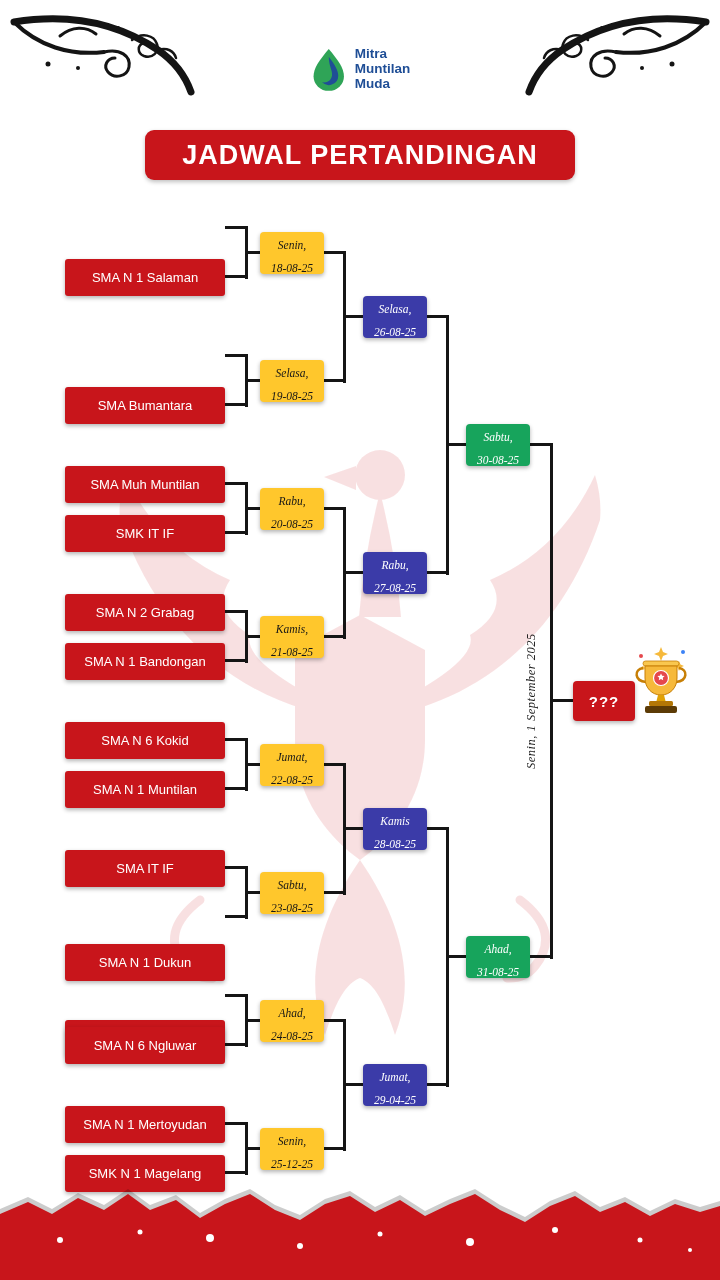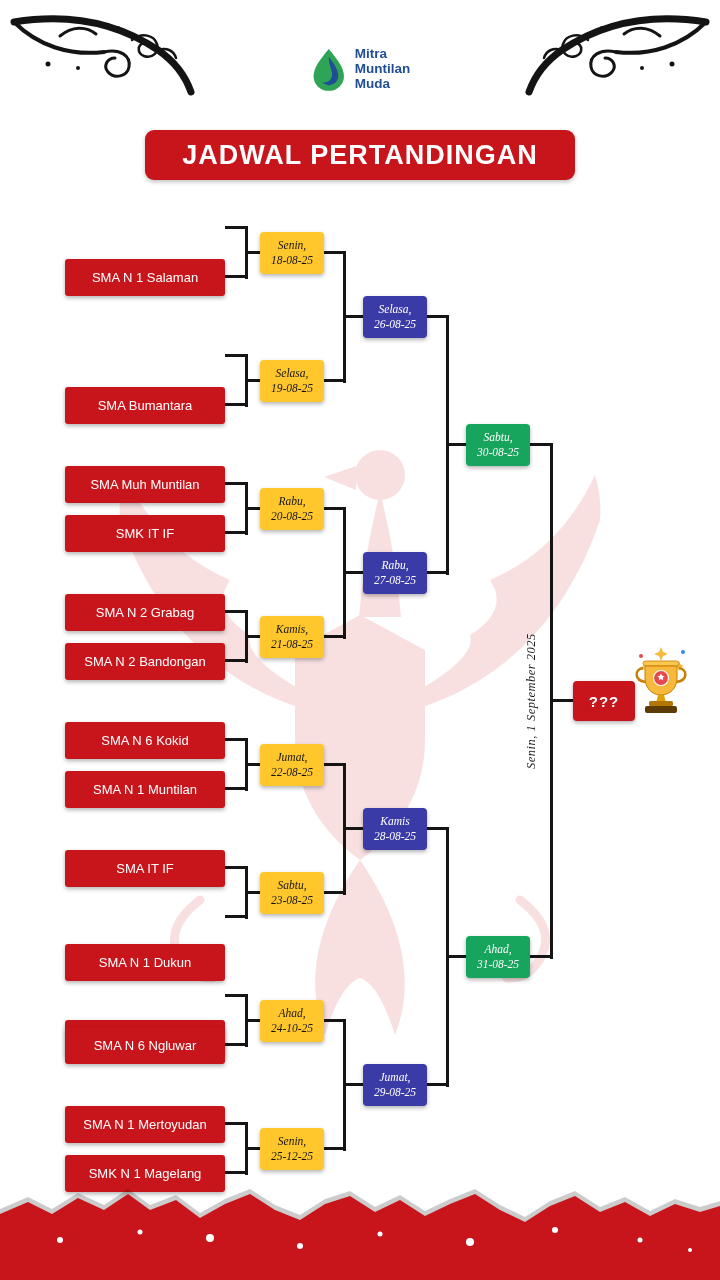--- a/index.html
+++ b/index.html
@@ -29,21 +29,21 @@
   
   .team-box { position:absolute; left:65px; width:160px; height:37px; background:var(--red,#C8151B);
     color:#fff; display:flex; align-items:center; justify-content:center; font-size:13px;
     border-radius:3px; box-shadow:0 2px 4px rgba(0,0,0,.3); text-align:center; }
   .date-box { position:absolute; width:64px; height:42px; border-radius:4px; display:flex; flex-direction:column;
     align-items:center; justify-content:center; font-family:"Liberation Serif", serif; font-style:italic;
     font-size:11.5px; line-height:1.3; box-shadow:0 2px 4px rgba(0,0,0,.3); text-align:center; }
   .date-box.r1 { left:260px; background:var(--yellow,#FFC72C); color:#161616; }
   .date-box.r2 { left:363px; background:var(--blue,#3B3BA8); color:#fff; }
   .date-box.r3 { left:466px; background:var(--green,#17A45C); color:#fff; }
-  .date-box span { display:block; }
+  .date-box span { display:block;margin-top:8px; }
 
   .line { position:absolute; background:#151515; }
 
   .final-date { position:absolute; left:524px; top:613px; width:20px; height:176px;
     writing-mode:vertical-rl; transform:rotate(180deg); font-family:"Liberation Serif", serif;
     font-style:italic; font-size:12.5px; color:#1a1a1a; text-align:center; letter-spacing:.5px; }
   .final-box { position:absolute; left:573px; top:681px; width:62px; height:40px; background:var(--red,#C8151B);
     color:#fff; font-weight:bold; font-size:15px; letter-spacing:1px; display:flex; align-items:center;
     justify-content:center; border-radius:4px; box-shadow:0 2px 4px rgba(0,0,0,.3); }
   .trophy { position:absolute; left:631px; top:645px; width:60px; height:72px; }
@@ -204,21 +204,21 @@
   </div>
 
   <div class="team-box" style="top:515px">SMK IT IF</div>
   <div class="team-box" style="top:466px">SMA Muh Muntilan</div>
   <div class="date-box r1" style="top:488px">
     <span>Rabu,</span>
     <span>20-08-25</span>
   </div>
 
   <div class="team-box" style="top:594px">SMA N 2 Grabag</div>
-  <div class="team-box" style="top:643px">SMA N 2 Bandongan</div>
+  <div class="team-box" style="top:643px">SMA N 1 Bandongan</div>
   <div class="date-box r1" style="top:616px">
     <span>Kamis,</span>
     <span>21-08-25</span>
   </div>
 
   <div class="team-box" style="top:722px">SMA N 6 Kokid</div>
   <div class="team-box" style="top:771px">SMA N 1 Muntilan</div>
   <div class="date-box r1" style="top:744px">
     <span>Jumat,</span>
     <span>22-08-25</span>
@@ -228,21 +228,21 @@
   <div class="team-box" style="top:944px">SMA N 1 Dukun</div>
   <div class="date-box r1" style="top:872px">
     <span>Sabtu,</span>
     <span>23-08-25</span>
   </div>
 
   <div class="team-box" style="top:1020px">SMK N 1 Salam</div>
   <div class="team-box" style="top:1027px">SMA N 6 Ngluwar</div>
   <div class="date-box r1" style="top:1000px">
     <span>Ahad,</span>
-    <span>24-10-25</span>
+    <span>24-08-25</span>
   </div>
 
   <div class="team-box" style="top:1106px">SMA N 1 Mertoyudan</div>
   <div class="team-box" style="top:1155px">SMK N 1 Magelang</div>
   <div class="date-box r1" style="top:1128px">
     <span>Senin,</span>
     <span>25-12-25</span>
   </div>
 
   <div class="date-box r2" style="top:296px">
@@ -252,21 +252,21 @@
   <div class="date-box r2" style="top:552px">
     <span>Rabu,</span>
     <span>27-08-25</span>
   </div>
   <div class="date-box r2" style="top:808px">
     <span>Kamis</span>
     <span>28-08-25</span>
   </div>
   <div class="date-box r2" style="top:1064px">
     <span>Jumat,</span>
-    <span>29-08-25</span>
+    <span>29-04-25</span>
   </div>
 
   <div class="date-box r3" style="top:424px">
     <span>Sabtu,</span>
     <span>30-08-25</span>
   </div>
   <div class="date-box r3" style="top:936px">
     <span>Ahad,</span>
     <span>31-08-25</span>
   </div>

